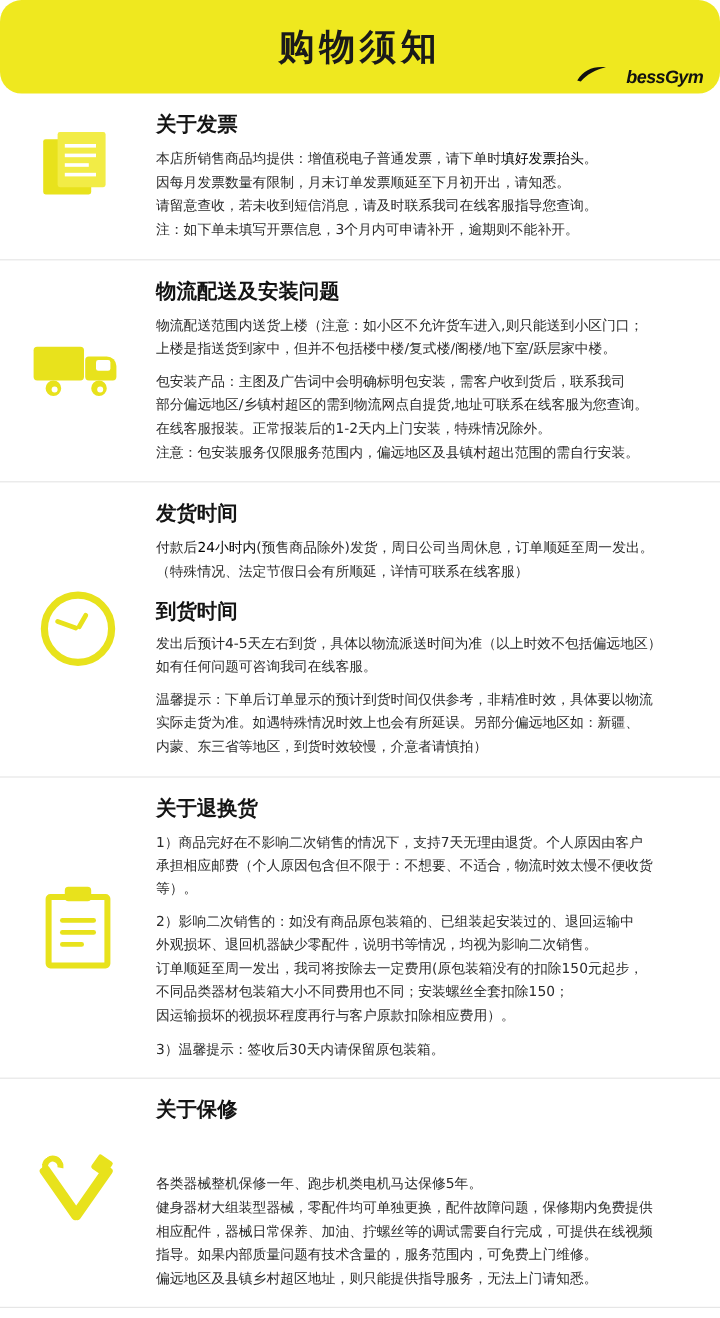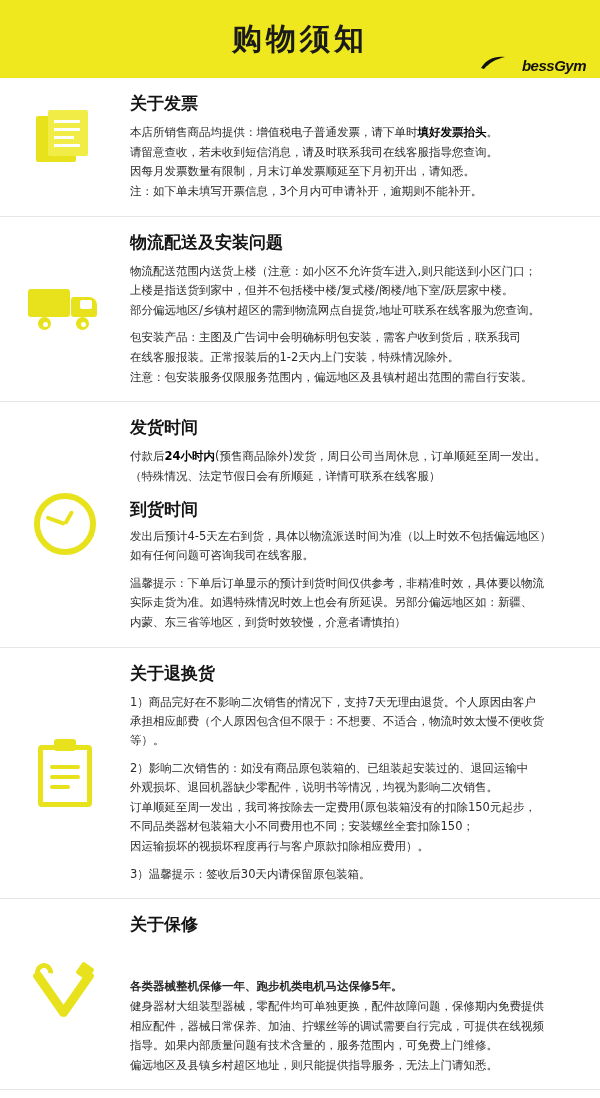--- a/index.html
+++ b/index.html
@@ -17,20 +17,21 @@
   }
 
   
   .header {
     background: #efe81f;
     height: 78px;
     position: relative;
     display: flex;
     align-items: center;
     justify-content: center;
+    border-radius: 18px;
   }
   .header-title {
     font-size: 30px;
     font-weight: bold;
     color: #1a1a1a;
     letter-spacing: 4px;
     font-family: "DejaVu Sans", "Liberation Sans", sans-serif;
   }
   .brand {
     position: absolute;
@@ -85,21 +86,21 @@
   .sec-title.tight { margin-bottom: 6px; }
 
   p.line {
     font-size: 11.5px;
     line-height: 1.62;
     color: #2b2b2b;
     font-family: "DejaVu Sans", "Liberation Sans", sans-serif;
     margin-bottom: 1px;
   }
   p.gap { margin-top: 9px; }
-  .b { font-weight: bold; color: #000; margin-top: 41px; }
+  .b { font-weight: normal; color: #000; margin-top: 41px; }
 
   
   .ic { position: relative; }
 
   
   .ic-doc { width: 58px; height: 58px; position: relative; }
   .ic-doc .sheet {
     position: absolute;
     background: #e8e21c;
     border-radius: 2px;
@@ -210,42 +211,42 @@
         <div class="sheet s2"></div>
         <div class="bar" style="top:10px;width:26px;"></div>
         <div class="bar" style="top:18px;width:26px;"></div>
         <div class="bar" style="top:26px;width:20px;"></div>
         <div class="bar" style="top:34px;width:26px;"></div>
       </div>
     </div>
     <div class="body-col">
       <div class="sec-title">关于发票</div>
       <p class="line">本店所销售商品均提供：增值税电子普通发票，请下单时<span class="b">填好发票抬头</span>。</p>
+      <p class="line">因每月发票数量有限制，月末订单发票顺延至下月初开出，请知悉。</p>
       <p class="line">请留意查收，若未收到短信消息，请及时联系我司在线客服指导您查询。</p>
-      <p class="line">因每月发票数量有限制，月末订单发票顺延至下月初开出，请知悉。</p>
       <p class="line">注：如下单未填写开票信息，3个月内可申请补开，逾期则不能补开。</p>
     </div>
   </div>
 
   <div class="section">
     <div class="icon-col center">
       <div class="ic ic-truck">
         <div class="cargo"></div>
         <div class="cab"></div>
         <div class="win"></div>
         <div class="wheel w1"></div>
         <div class="wheel w2"></div>
       </div>
     </div>
     <div class="body-col">
       <div class="sec-title">物流配送及安装问题</div>
       <p class="line">物流配送范围内送货上楼（注意：如小区不允许货车进入,则只能送到小区门口；</p>
       <p class="line">上楼是指送货到家中，但并不包括楼中楼/复式楼/阁楼/地下室/跃层家中楼。</p>
+      <p class="line gap">包安装产品：主图及广告词中会明确标明包安装，需客户收到货后，联系我司</p>
       <p class="line">部分偏远地区/乡镇村超区的需到物流网点自提货,地址可联系在线客服为您查询。</p>
-      <p class="line gap">包安装产品：主图及广告词中会明确标明包安装，需客户收到货后，联系我司</p>
       <p class="line">在线客服报装。正常报装后的1-2天内上门安装，特殊情况除外。</p>
       <p class="line">注意：包安装服务仅限服务范围内，偏远地区及县镇村超出范围的需自行安装。</p>
     </div>
   </div>
 
   <div class="section">
     <div class="icon-col center">
       <div class="ic ic-clock">
         <div class="h"></div>
         <div class="m"></div>

